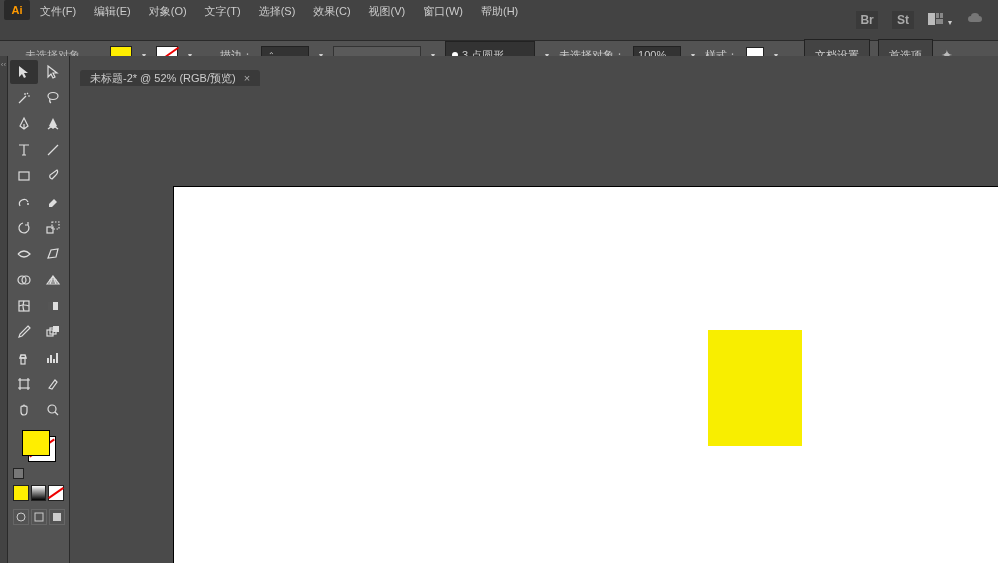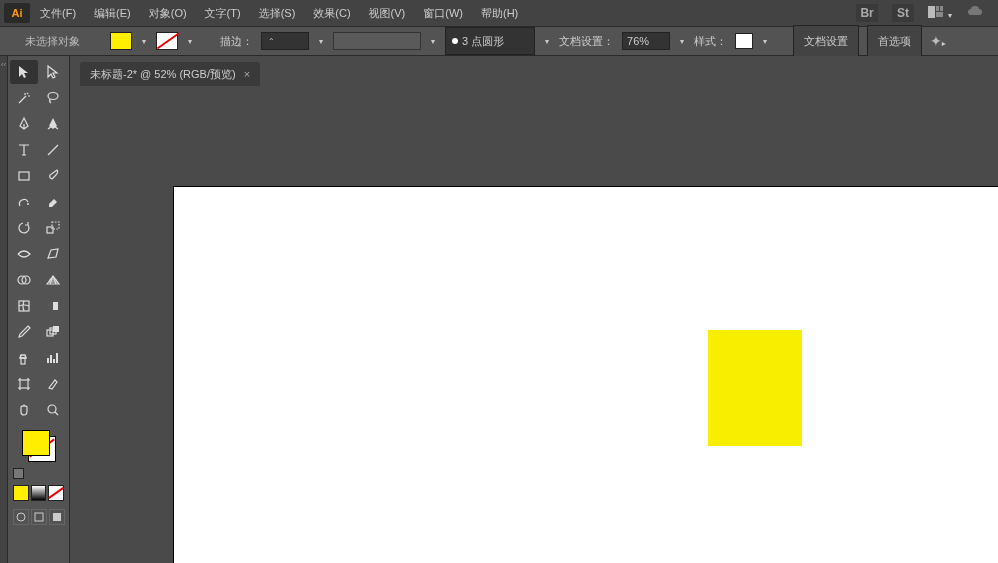--- a/index.html
+++ b/index.html
@@ -1,17 +1,17 @@
 <!DOCTYPE html>
 <html><head>
 <meta charset="utf-8">
 <style>
 *{margin:0;padding:0;box-sizing:border-box;font-family:"Microsoft YaHei",Arial,sans-serif;font-size:11px;color:#ccc;user-select:none}
 body{background:#434343;width:998px;height:563px;overflow:hidden;position:relative}
-.menubar{height:26px;background:#434343;display:flex;align-items:center;padding:0 4px;gap:2px}
+.menubar{height:40px;background:#434343;display:flex;padding:0 4px;gap:2px}
 .ai-badge{width:26px;height:20px;background:#2a2a2a;color:#ff9a00;display:flex;align-items:center;justify-content:center;font-weight:bold;font-size:11px;border-radius:2px}
 .menu-item{padding:4px 8px;cursor:default}
 .menu-right{margin-left:auto;display:flex;align-items:center;gap:14px;padding-right:10px}
 .br-badge,.st-badge{width:22px;height:18px;background:#3a3a3a;display:flex;align-items:center;justify-content:center;font-size:12px;font-weight:bold;color:#aaa}
 .icon-gray{color:#888;font-size:14px}
 .controlbar{height:30px;background:#535353;border-top:1px solid #2a2a2a;border-bottom:1px solid #2a2a2a;display:flex;align-items:center;padding:0 25px;gap:8px}
 .no-select{color:#bbb;font-size:11px}
 .fill-sw{width:22px;height:18px;background:#ffee00;border:1px solid #222;display:inline-block}
 .stroke-sw{width:22px;height:18px;background:#fff;border:1px solid #222;position:relative}
 .stroke-sw::after{content:"";position:absolute;left:-2px;top:7px;width:26px;height:2px;background:#e00;transform:rotate(-35deg)}
@@ -34,21 +34,21 @@
 .fill-block{width:34px;height:32px;position:relative;margin:4px auto 2px}
 .fill-block .front{position:absolute;width:28px;height:26px;background:#ffee00;border:1px solid #000;left:0;top:0;z-index:2}
 .fill-block .back{position:absolute;width:28px;height:26px;background:#fff;border:1px solid #000;right:0;bottom:0}
 .fill-block .back::after{content:"";position:absolute;left:-2px;top:10px;width:30px;height:2px;background:#e00;transform:rotate(-35deg)}
 .tiny-row{display:flex;gap:2px;padding:0 3px}
 .tiny{width:11px;height:11px;border:1px solid #222}
 .swatch-row{display:flex;gap:2px;padding:2px 3px}
 .sw-sm{width:16px;height:16px;border:1px solid #222}
 .canvas-area{flex:1;background:#4a4a4a;position:relative;overflow:hidden}
 .tabbar{height:30px;display:flex;align-items:flex-end;padding-left:10px}
-.tab{background:#3a3a3a;height:24px;padding:0 10px;display:flex;align-items:center;gap:8px;color:#ddd;border-top-left-radius:3px;border-top-right-radius:3px}
+.tab{background:#3a3a3a;height:16px;padding:0 10px;display:flex;align-items:center;gap:8px;color:#ddd;border-top-left-radius:3px;border-top-right-radius:3px}
 .tab .x{color:#aaa;font-size:11px}
 .artboard{position:absolute;left:103px;top:130px;width:900px;height:500px;background:#fff;border:1px solid #000}
 .shape{position:absolute;left:638px;top:274px;width:94px;height:116px;background:#f8ee00}
 .star-icon{position:relative;color:#bbb;font-size:14px}
 </style>
 </head>
 <body>
 
 <div class="menubar">
   <div class="ai-badge">Ai</div>
@@ -94,22 +94,22 @@
       <span class="chev">⌃</span>
     </div>
   <span class="chev">▾</span>
   <div class="long-box"></div>
   <span class="chev">▾</span>
   <div class="dropdown" style="width:90px">
     <span style="background:#fff;color:#000;width:6px;height:6px;border-radius:50%"></span>
     <span>3 点圆形</span>
   </div>
   <span class="chev">▾</span>
-  <span class="label">文档设置：</span>
-  <div class="input-box">76%</div>
+  <span class="label">未选择对象：</span>
+  <div class="input-box">100%</div>
   <span class="chev">▾</span>
   <span class="label">样式：</span>
   <div class="white-sw"></div>
   <span class="chev">▾</span>
   <div style="width:8px"></div>
   <div class="btn">文档设置</div>
   <div class="btn">首选项</div>
   <span class="star-icon">✦<span style="font-size:8px">▸</span></span>
 </div>
 

